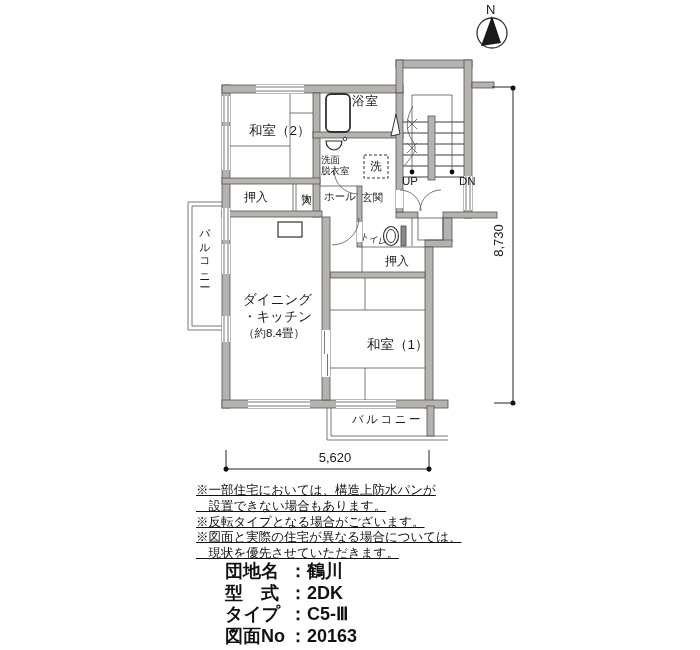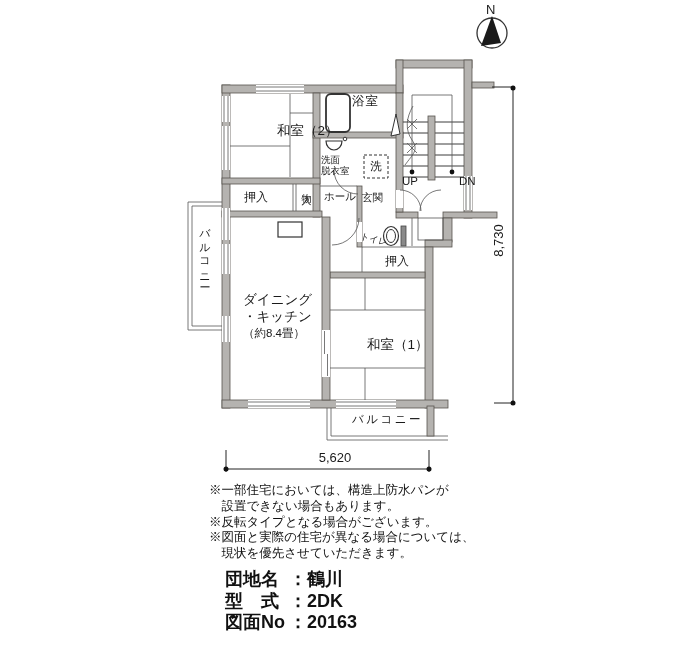--- a/index.html
+++ b/index.html
@@ -1,41 +1,41 @@
 <!DOCTYPE html>
 <html><head>
 <meta charset="utf-8">
 <style>
   html,body{margin:0;padding:0;background:#fff;}
   .canvas{position:relative;width:700px;height:650px;background:#fff;overflow:hidden;
           font-family:"Liberation Sans",sans-serif;color:#1a1a1a;}
   .plan-svg{position:absolute;left:0;top:0;}
   .lbl{position:absolute;white-space:nowrap;color:#1a1a1a;}
-  .lbl-washitsu2{left:249px;top:122px;font-size:13.5px;margin-left:28px;}
+  .lbl-washitsu2{left:249px;top:122px;font-size:13.5px;}
   .lbl-bath{left:352px;top:93px;font-size:12.5px;letter-spacing:1px;}
   .lbl-washroom{left:321px;top:154px;font-size:9.5px;line-height:11px;}
   .lbl-laundry{left:364px;top:159px;width:24px;text-align:center;font-size:11.5px;}
   .lbl-up{left:402px;top:175px;font-size:11.5px;text-align:center;}
   .lbl-dn{left:441px;top:175px;font-size:11.5px;padding-left:18px;}
   .lbl-closet-upper{left:244px;top:189px;font-size:12px;}
   .lbl-storage{left:299px;top:186px;font-size:10px;writing-mode:vertical-rl;letter-spacing:1px;height:32px;}
   .lbl-hall{left:324px;top:190px;font-size:10.5px;}
   .lbl-genkan{left:362px;top:191px;font-size:10.5px;}
   .lbl-toilet{left:362px;top:230px;font-size:9px;transform:rotate(14deg);transform-origin:left top;}
   .lbl-closet-lower{left:376px;top:253px;width:42px;text-align:center;font-size:12px;}
   .lbl-dk{left:243px;top:292px;font-size:13.5px;line-height:16.5px;}
   .lbl-dk .small{font-size:11.5px;}
   .lbl-washitsu1{left:346px;top:336px;font-size:13.5px;margin-left:21px;}
   .lbl-balcony-left{left:197px;top:221px;font-size:11px;writing-mode:vertical-rl;letter-spacing:2.5px;height:110px;}
   .lbl-balcony-bottom{left:352px;top:412px;font-size:11.5px;letter-spacing:2.5px;}
   .lbl-dim-w{left:307px;top:450px;width:56px;text-align:center;font-size:13px;}
   .lbl-dim-h{left:474px;top:233px;width:48px;text-align:center;font-size:13px;transform:rotate(-90deg);}
   .lbl-north{left:486px;top:2px;font-size:13px;}
-  .notes{position:absolute;left:209px;top:483px;font-size:12.5px;line-height:15.8px;color:#111;}
-  .info{position:absolute;left:225px;top:561px;font-size:18px;font-weight:bold;line-height:21.5px;color:#111;margin-top:8px;}
+  .notes{position:absolute;left:196px;top:483px;font-size:12.5px;line-height:15.8px;color:#111;text-decoration:underline;}
+  .info{position:absolute;left:225px;top:561px;font-size:18px;font-weight:bold;line-height:21.5px;color:#111;}
   .info-label{display:inline-block;min-width:64px;}
   .wall{fill:#b5b3b0;stroke:#58544f;stroke-width:0.8;}
   .ln{stroke:#3c3c3c;stroke-width:1;fill:none;}
   .tln{stroke:#555;stroke-width:0.8;fill:none;}
   .win{fill:#ffffff;stroke:none;}
   .fix{fill:#ffffff;stroke:#333;}
   .dim{stroke:#222;stroke-width:1;fill:none;}
   .dot{fill:#111;stroke:none;}
 </style>
 </head>
@@ -227,17 +227,20 @@
   </div>
 
   <div class="info">
     <div class="info-row">
       <span class="info-label">団地名</span><span>：</span><span>鶴川</span>
     </div>
     <div class="info-row">
       <span class="info-label">型　式</span><span>：</span><span>2DK</span>
     </div>
     <div class="info-row">
+      <span class="info-label">タイプ</span><span>：</span><span>C5-Ⅲ</span>
+    </div>
+    <div class="info-row">
       <span class="info-label">図面No</span><span>：</span><span>20163</span>
     </div>
   </div>
 
 </div>
 
 </body></html>

